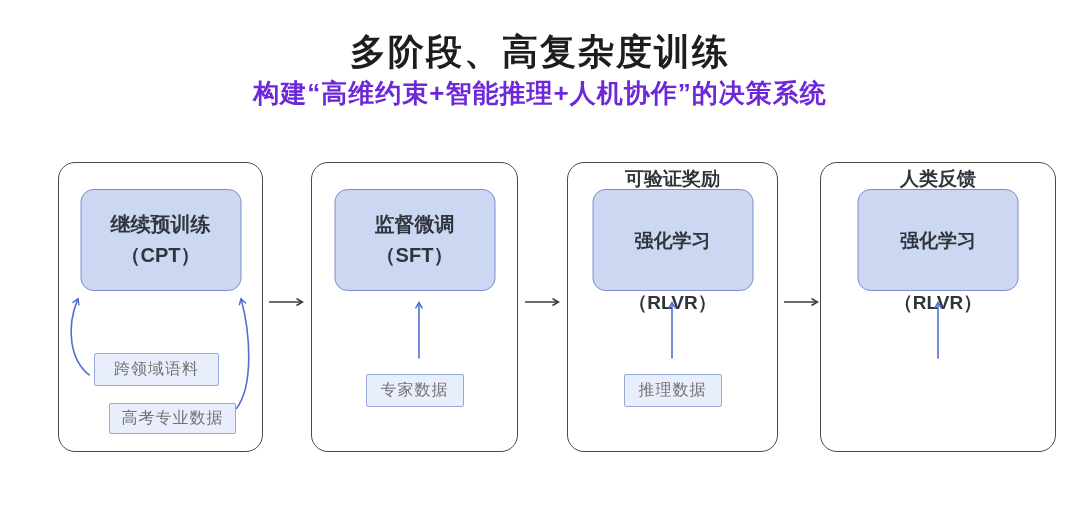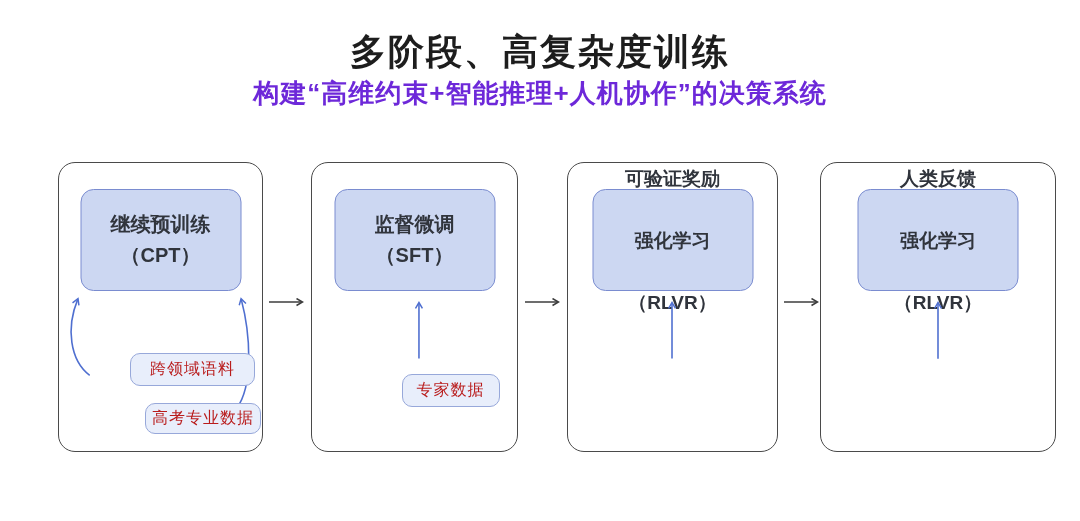--- a/index.html
+++ b/index.html
@@ -42,25 +42,24 @@
     display: flex; flex-direction: column; align-items: center; justify-content: center;
     color: #30343c; font-weight: 700;
   }
   .stage-box.lines-2 { font-size: 20px; line-height: 31px; }
   .stage-box.lines-3 { font-size: 19px; line-height: 27px; gap: 35px; }
 
   .data-box {
     position: absolute; height: 33px;
     background: #e8eefb;
     border: 1px solid #97a8da;
-    border-radius: 10px;
+    border-radius: 2px;
     display: flex; align-items: center; justify-content: center;
-    font-size: 16px; color: #b91c1c; letter-spacing: 1px;
+    font-size: 16px; color: #737373; letter-spacing: 1px;
     white-space: nowrap;
-    margin-left: 36px;
   }
   .data-box.centered { left: 50%; transform: translateX(-50%); top: 211px; padding: 0 14px; }
 
   .arrow-layer { position: absolute; inset: 0; width: 100%; height: 100%; pointer-events: none; }
 
   
   .gap-arrow { position: absolute; top: 295px; width: 44px; height: 14px; }
 </style>
 </head>
 <body>
@@ -80,21 +79,21 @@
     <svg class="arrow-layer" viewBox="0 0 205 290">
       <defs>
         <marker id="mblue1" markerWidth="12" markerHeight="12" refX="6.5" refY="4.5" orient="auto" markerUnits="userSpaceOnUse">
           <path d="M1,1 L7,4.5 L1,8" fill="none" stroke="#4f6fd0" stroke-width="1.5"></path>
         </marker>
       </defs>
       <path d="M 31 214 C 11 199 7 166 19 137" fill="none" stroke="#4f6fd0" stroke-width="1.6" marker-end="url(#mblue1)"></path>
       <path d="M 179 248 C 197 224 193 171 184 137" fill="none" stroke="#4f6fd0" stroke-width="1.6" marker-end="url(#mblue1)"></path>
     </svg>
     <div class="data-box" style="left:35px; top:190px; width:125px;">跨领域语料</div>
-    <div class="data-box" style="left:50px; top:240px; width:116px; height:31px;">高考专业数据</div>
+    <div class="data-box" style="left:50px; top:240px; width:127px; height:31px;">高考专业数据</div>
   </div>
 
   <svg class="gap-arrow" style="left:266px;" viewBox="0 0 44 14">
     <defs>
       <marker id="mdark1" markerWidth="12" markerHeight="12" refX="6.5" refY="4.5" orient="auto" markerUnits="userSpaceOnUse">
         <path d="M1,1 L7,4.5 L1,8" fill="none" stroke="#3c3c3c" stroke-width="1.5"></path>
       </marker>
     </defs>
     <line x1="3" y1="7" x2="36" y2="7" stroke="#3c3c3c" stroke-width="1.5" marker-end="url(#mdark1)"></line>
   </svg>
@@ -131,20 +130,21 @@
       <span>（RLVR）</span>
     </div>
     <svg class="arrow-layer" viewBox="0 0 211 290">
       <defs>
         <marker id="mblue3" markerWidth="12" markerHeight="12" refX="6.5" refY="4.5" orient="auto" markerUnits="userSpaceOnUse">
           <path d="M1,1 L7,4.5 L1,8" fill="none" stroke="#4f6fd0" stroke-width="1.5"></path>
         </marker>
       </defs>
       <line x1="105" y1="197" x2="105" y2="141" stroke="#4f6fd0" stroke-width="1.6" marker-end="url(#mblue3)"></line>
     </svg>
+    <div class="data-box centered">推理数据</div>
   </div>
 
   <svg class="gap-arrow" style="left:781px;" viewBox="0 0 44 14">
     <defs>
       <marker id="mdark3" markerWidth="12" markerHeight="12" refX="6.5" refY="4.5" orient="auto" markerUnits="userSpaceOnUse">
         <path d="M1,1 L7,4.5 L1,8" fill="none" stroke="#3c3c3c" stroke-width="1.5"></path>
       </marker>
     </defs>
     <line x1="3" y1="7" x2="36" y2="7" stroke="#3c3c3c" stroke-width="1.5" marker-end="url(#mdark3)"></line>
   </svg>

